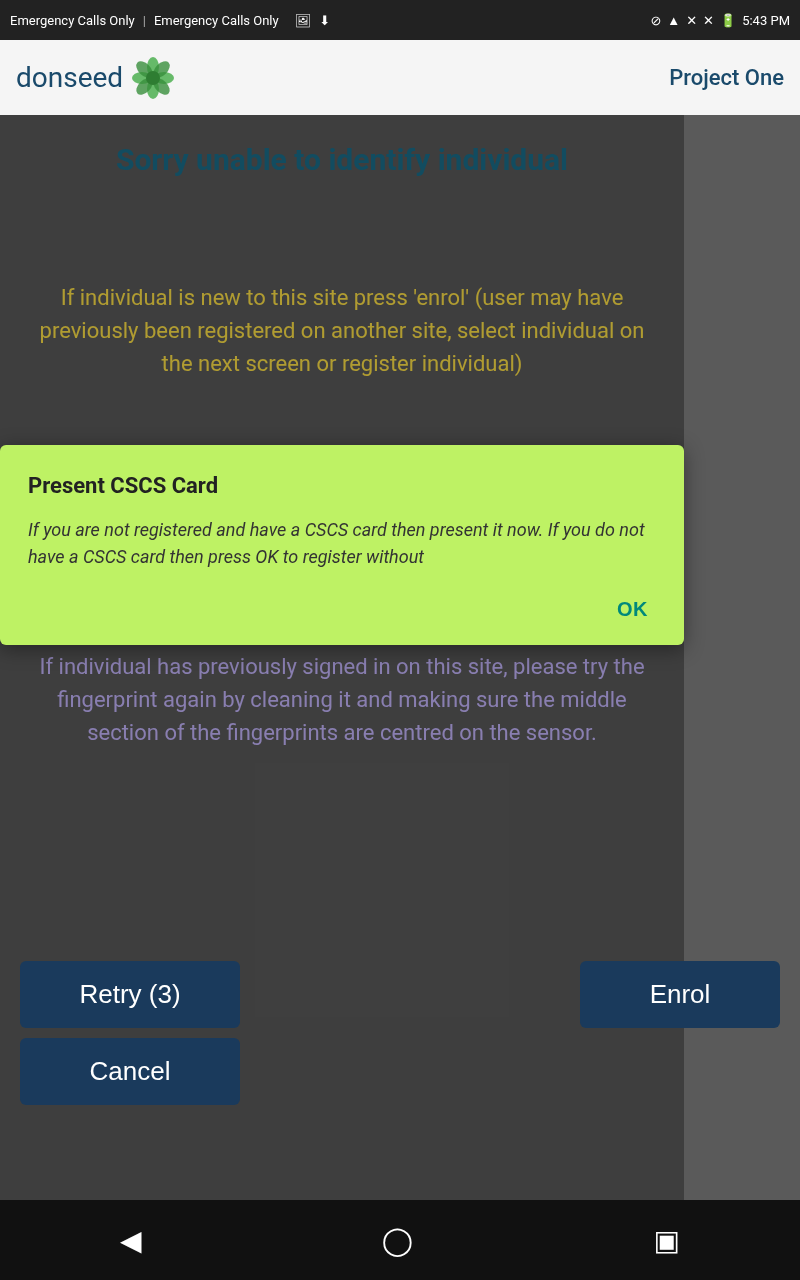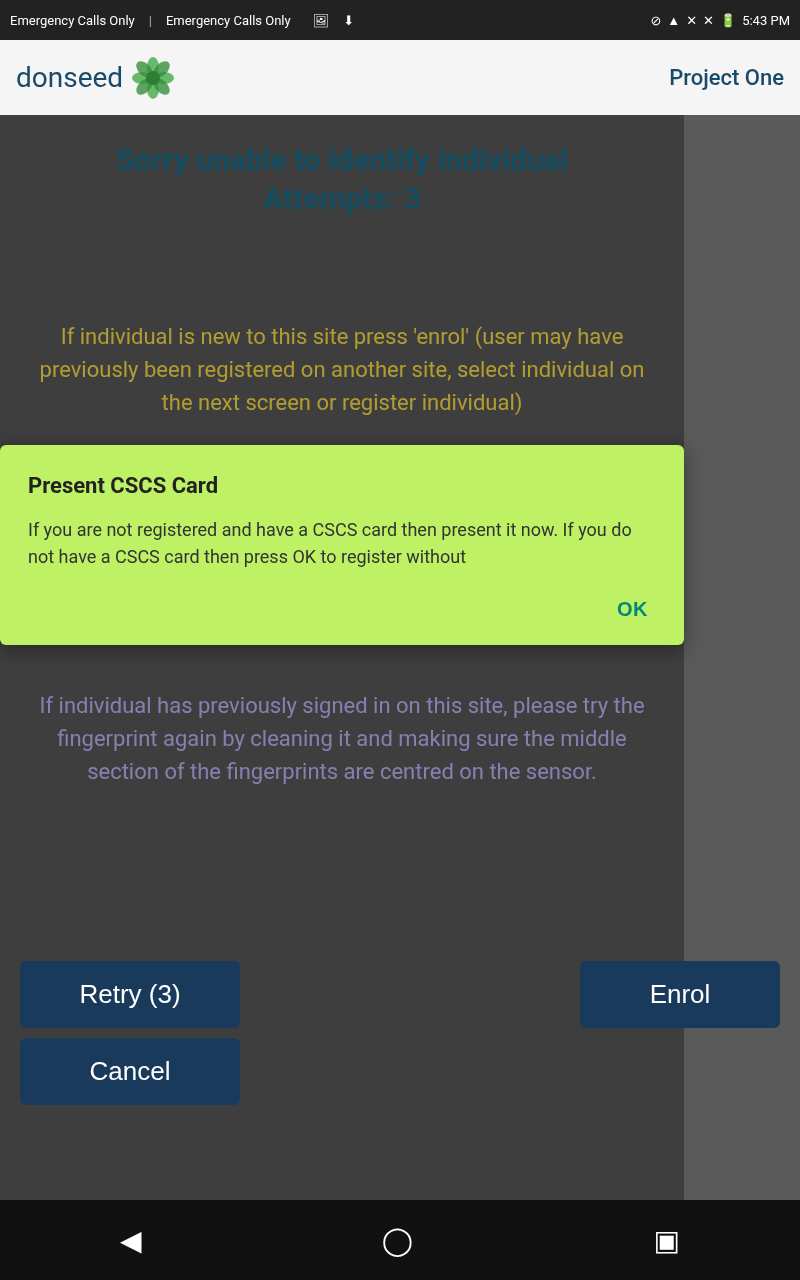--- a/index.html
+++ b/index.html
@@ -22,21 +22,21 @@
       align-items: center;
       justify-content: space-between;
       padding: 0 10px;
       color: white;
       font-size: 13px;
     }
 
     .status-bar-left {
       display: flex;
       align-items: center;
-      gap: 14px;
+      gap: 8px;
     }
 
     .status-bar-right {
       display: flex;
       align-items: center;
       gap: 6px;
       font-size: 13px;
     }
 
     .status-divider {
@@ -122,20 +122,21 @@
       font-weight: 700;
       color: #222;
       margin-bottom: 18px;
     }
 
     .dialog-body {
       font-size: 18px;
       color: #333;
       line-height: 1.5;
       margin-bottom: 24px;
+      font-style: italic;
     }
 
     .dialog-actions {
       display: flex;
       justify-content: flex-end;
     }
 
     .dialog-ok-btn {
       background: none;
       border: none;
@@ -255,21 +256,20 @@
     </svg>
   </div>
   <span class="project-name">Project One</span>
 </div>
 
 <div style="position:relative; width:684px; height:1100px; background-color:#5a5a5a;">
 
   <div style="padding: 25px 20px;">
     <div class="error-title">
       <span>Sorry unable to identify individual</span><br>
-      <span>Attempts: 3</span>
     </div>
 
     <div style="height:60px;"></div>
 
     <div class="hint-text-top">If individual is new to this site press 'enrol' (user may have previously been registered on another site, select individual on the next screen or register individual)</div>
 
     <div style="height:240px;"></div>
 
     <div class="hint-text-bottom">If individual has previously signed in on this site, please try the fingerprint again by cleaning it and making sure the middle section of the fingerprints are centred on the sensor.</div>
   </div>

